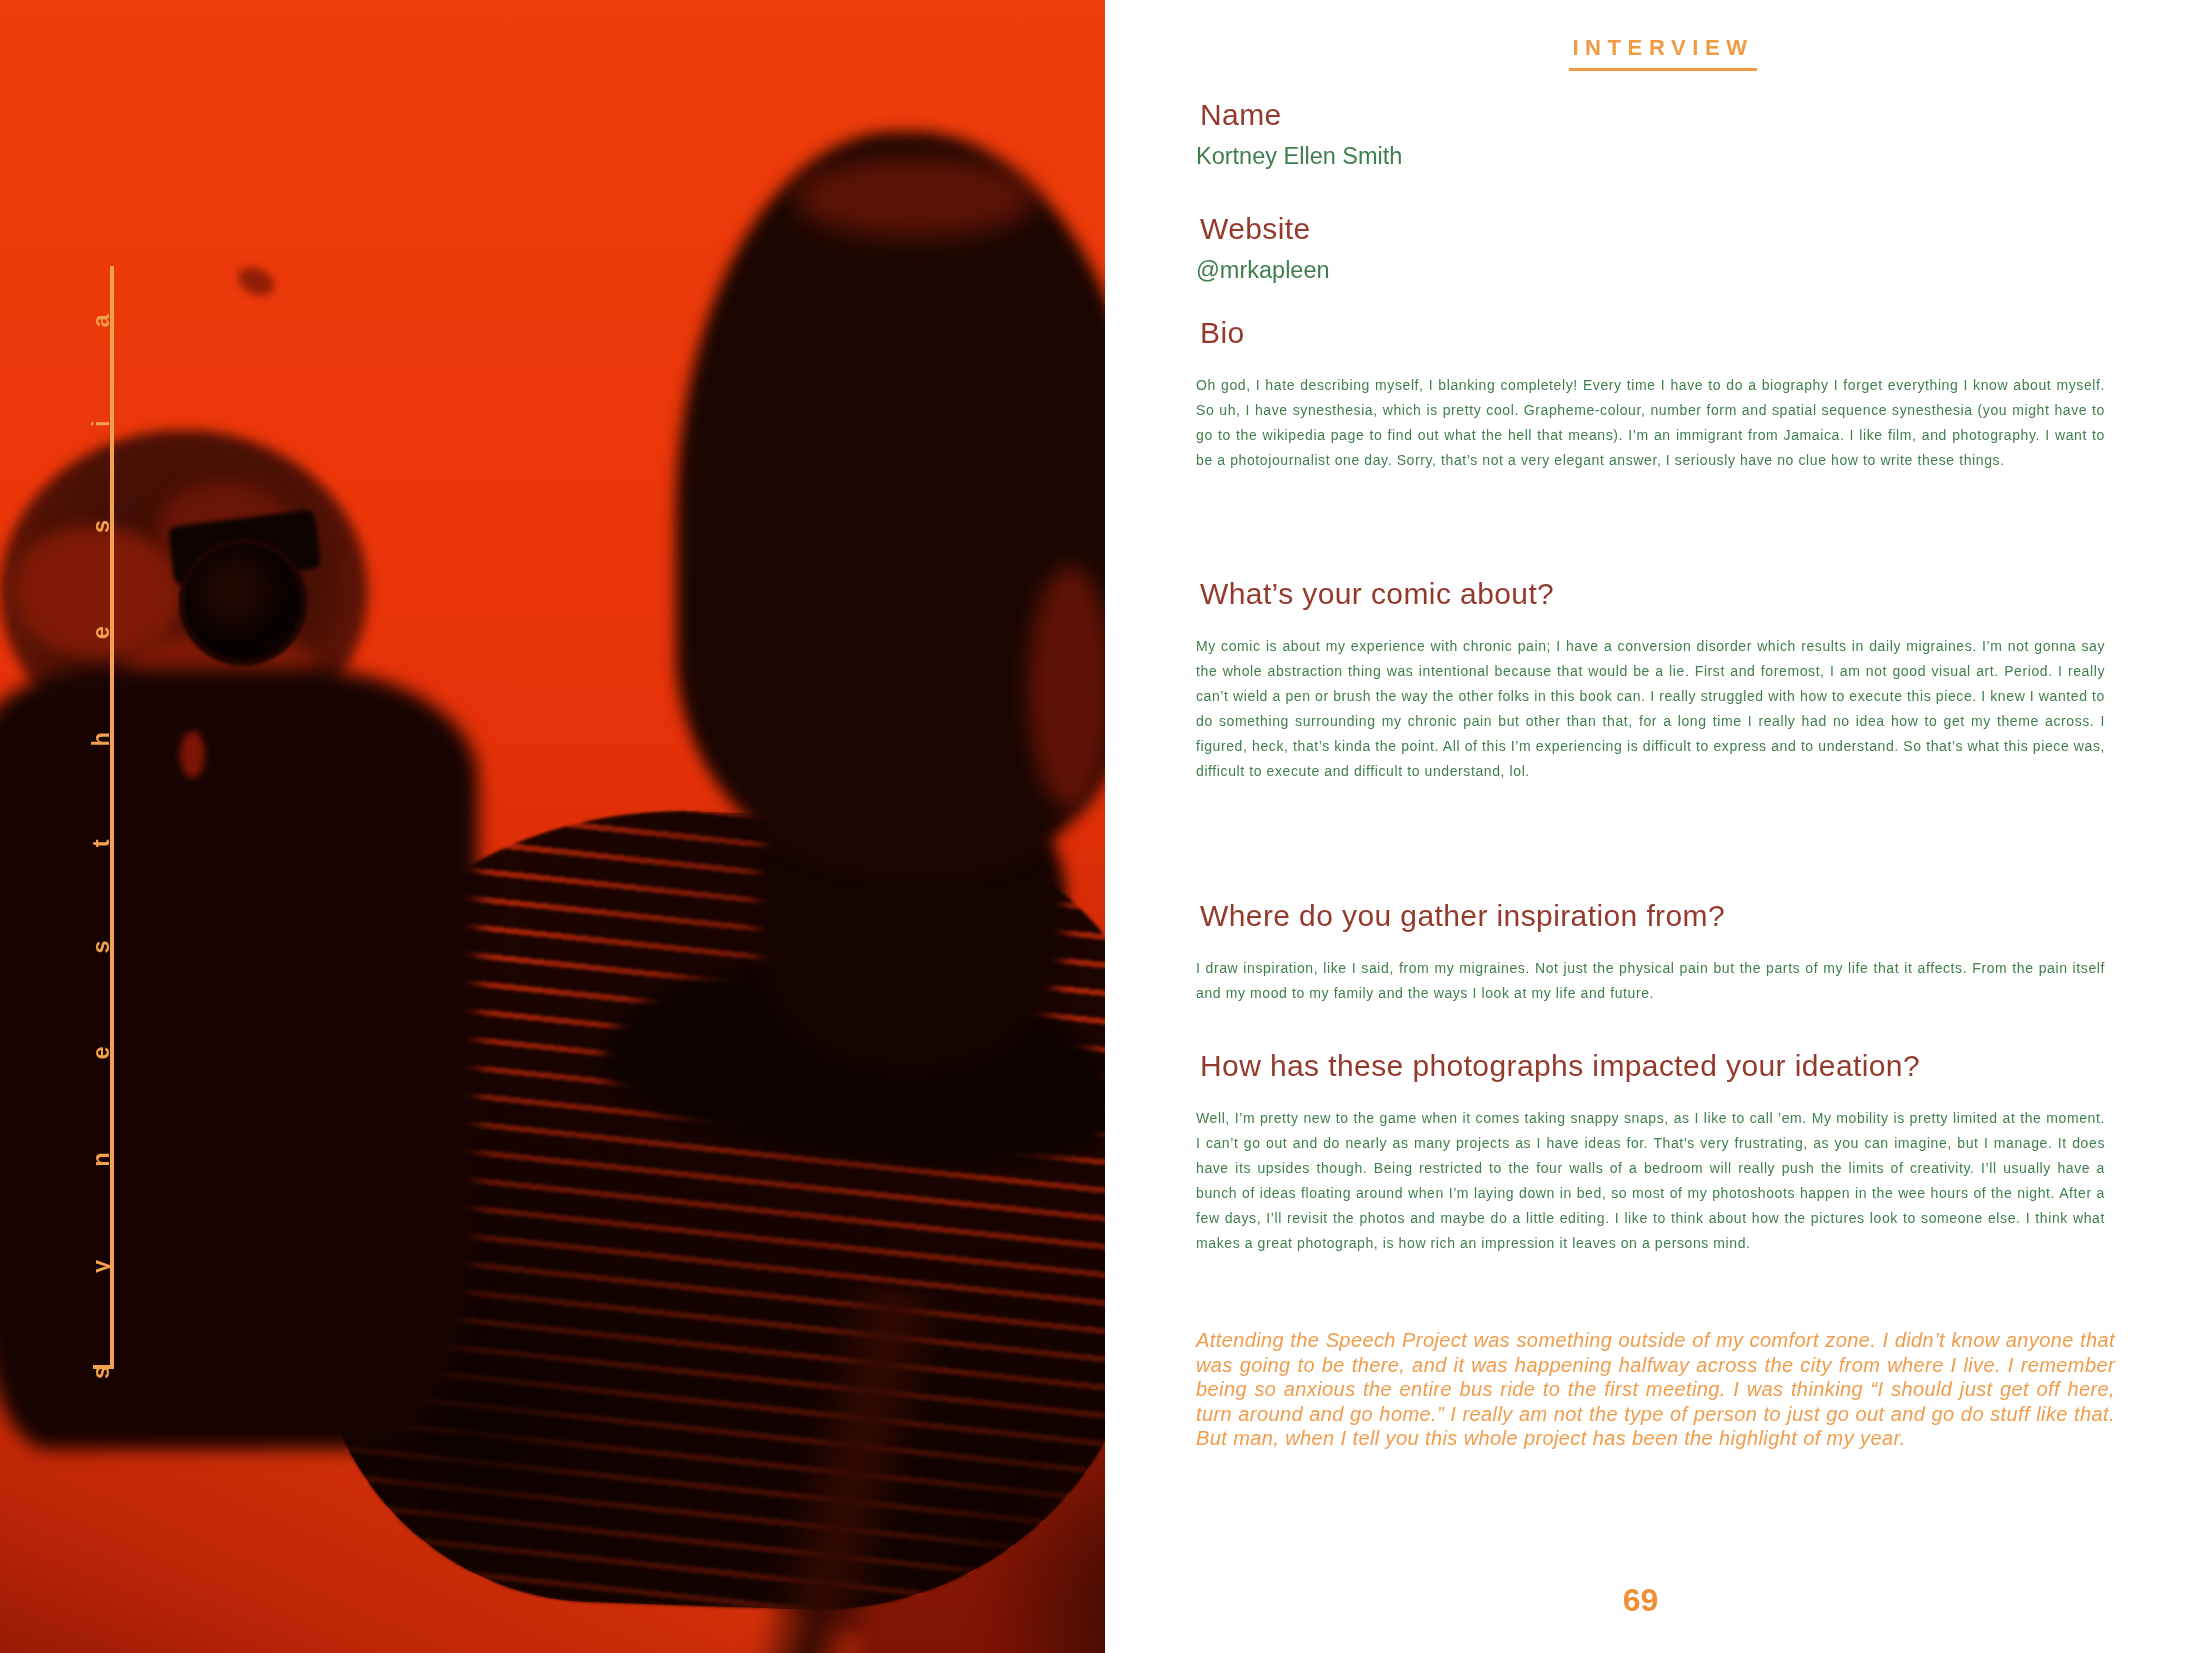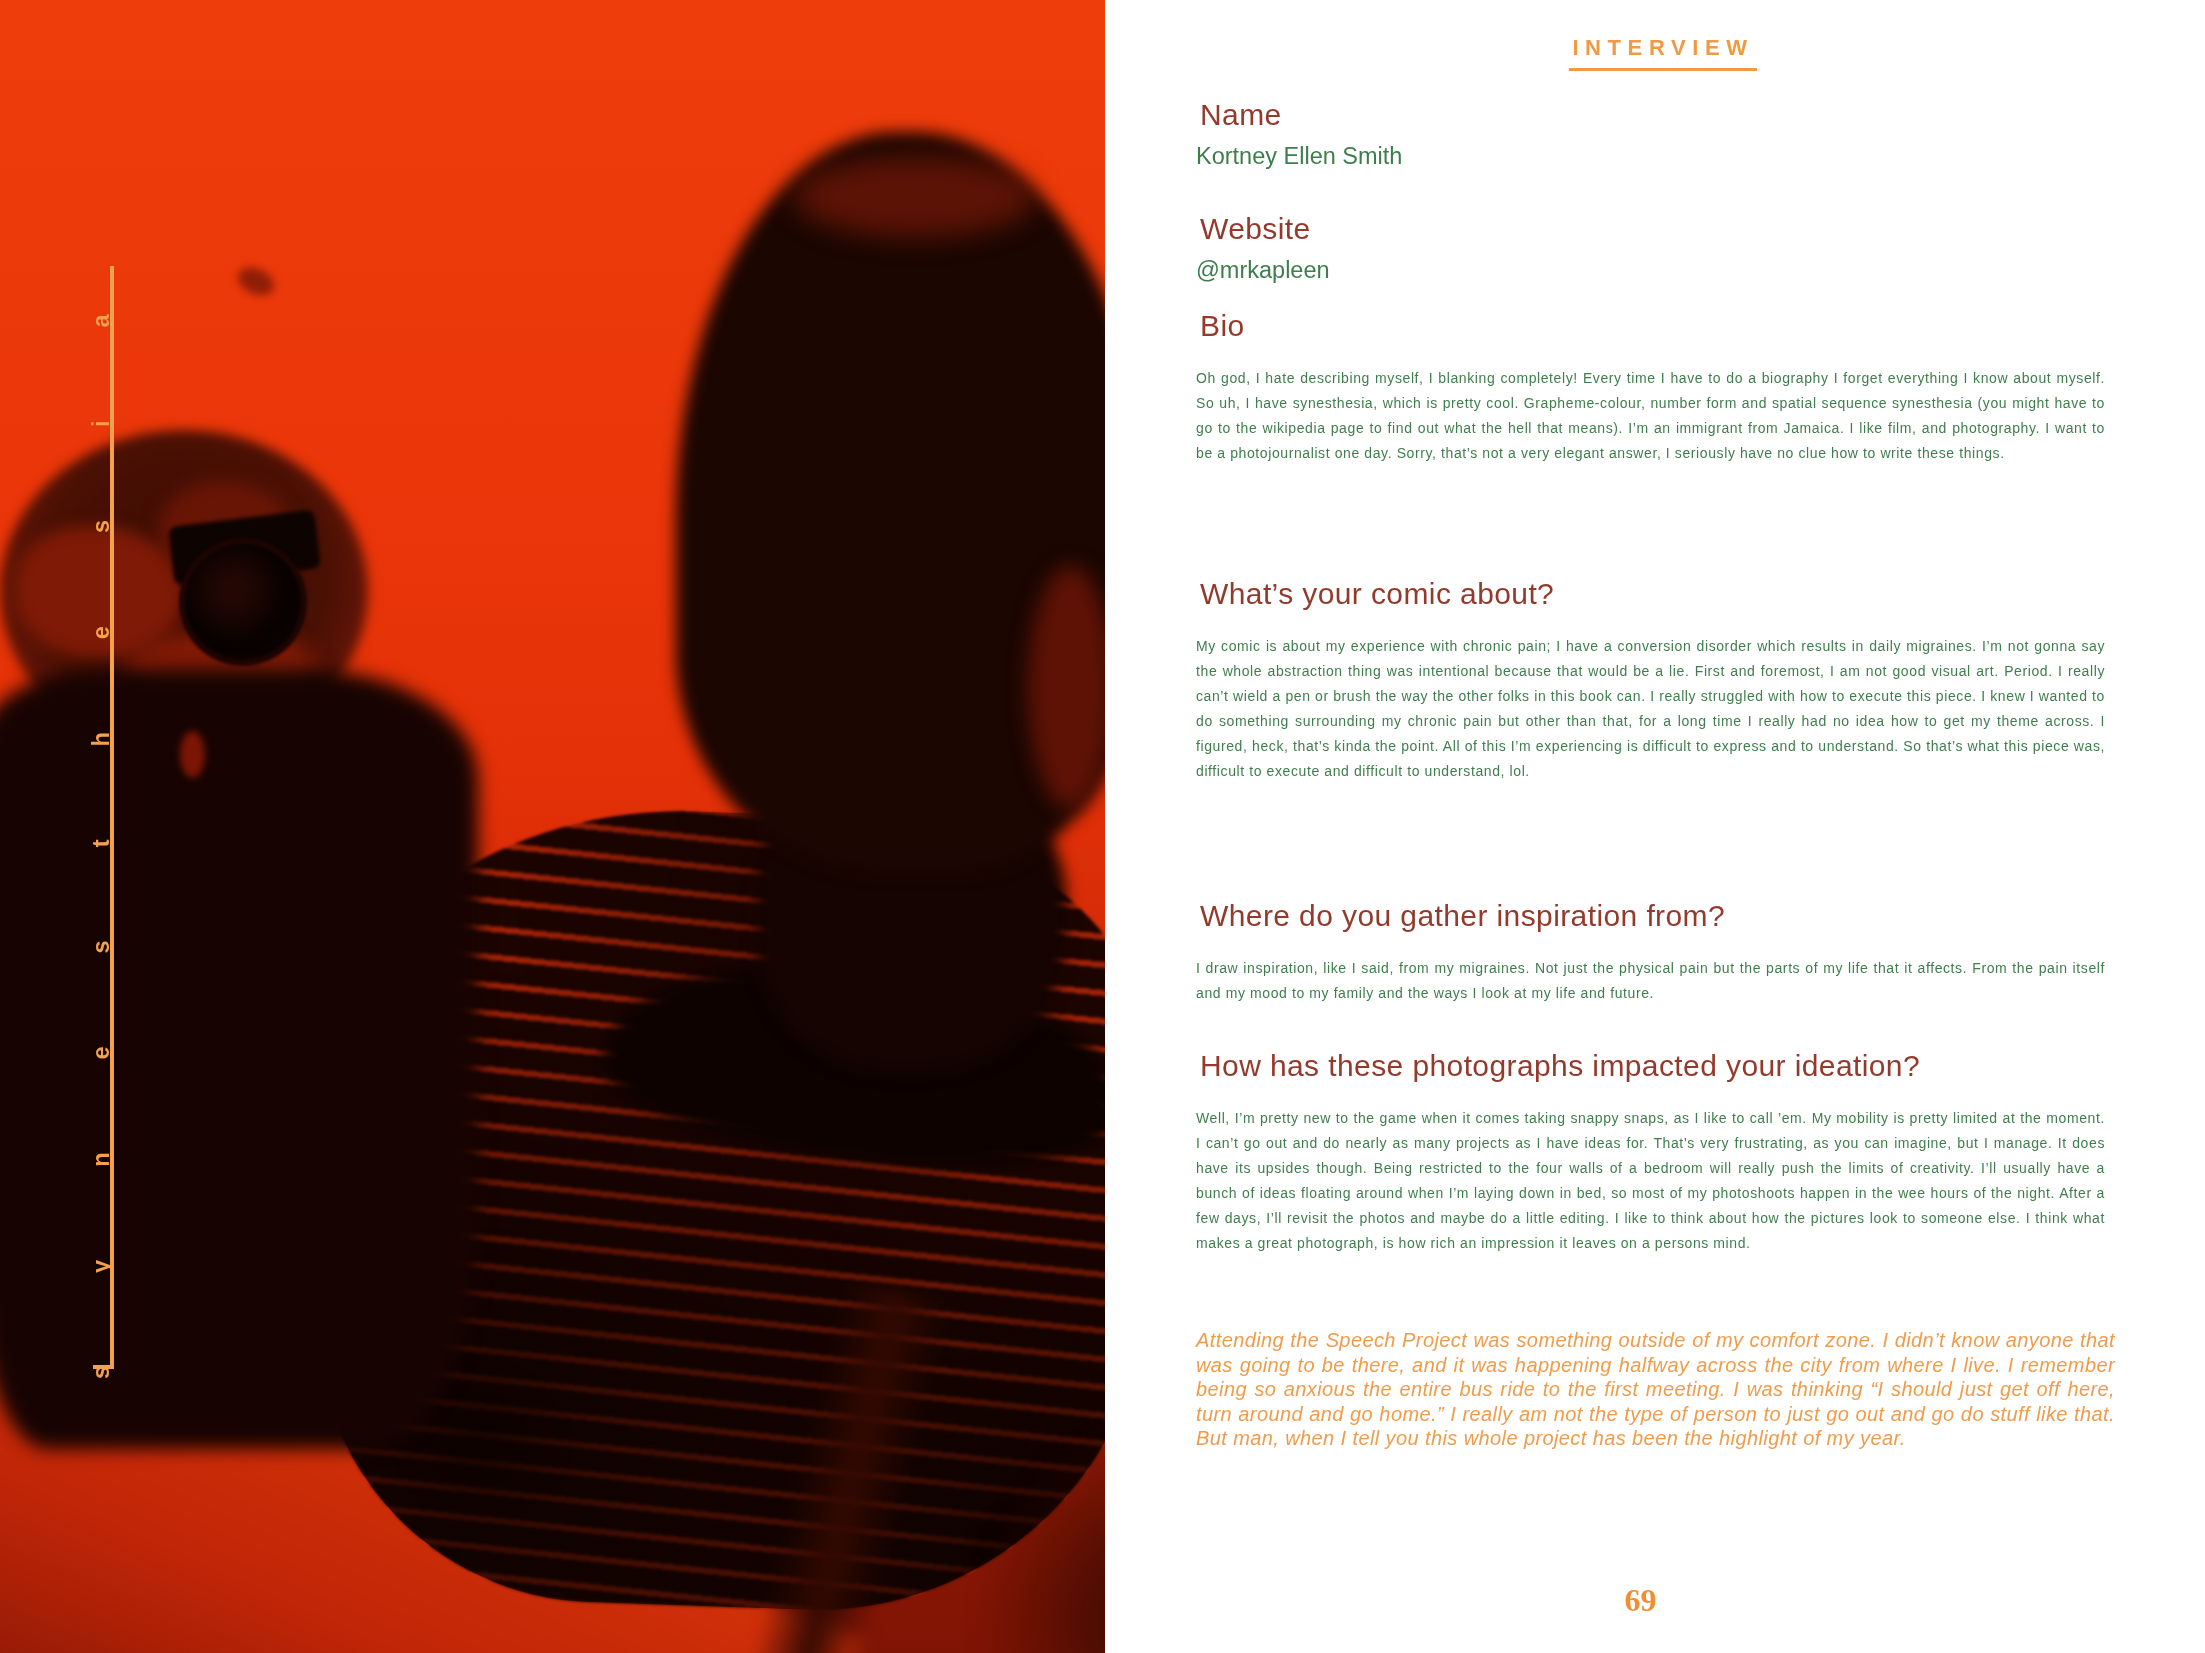--- a/index.html
+++ b/index.html
@@ -66,21 +66,21 @@
   .interview-title{display:inline-block;color:#f09a44;font-size:22px;font-weight:bold;letter-spacing:6.6px;
     padding:0 2.9px 7.4px 2.9px;border-bottom:3.7px solid #f09a44;}
   .sec{position:absolute;left:91px;width:909px;}
   .sec-heading{margin:4px;font-size:30px;font-weight:400;line-height:34px;color:#943a2c;letter-spacing:0.4px;}
   .sec-body{margin:0;color:#3f7e4c;}
   .sec-body.short{margin-top:9.6px;font-size:23.5px;line-height:28px;}
   .sec-body.para{margin-top:23px;font-size:14px;line-height:25px;text-align:justify;letter-spacing:0.6px;}
   .closing{position:absolute;left:91px;top:1328px;width:919px;margin:0;
     font-style:italic;color:#f09c4a;font-size:20px;line-height:24.6px;text-align:justify;letter-spacing:0.4px;}
   .page-number{position:absolute;left:91px;top:1582px;width:889px;text-align:center;
-    color:#f08e33;font-size:32px;font-weight:bold;font-family:Liberation Serif, serif;}
+    color:#f08e33;font-size:32px;font-weight:bold;}
 </style>
 </head>
 <body>
 
 <div id="canvas">
 
   <div class="photo">
     <div class="ph-band"></div>
     <div class="ph-stripes"></div>
     <div class="ph-stripes-shade"></div>
@@ -114,21 +114,21 @@
     <div class="sec" style="top:94px">
       <h2 class="sec-heading">Name</h2>
       <p class="sec-body short">Kortney Ellen Smith</p>
     </div>
 
     <div class="sec" style="top:208px">
       <h2 class="sec-heading">Website</h2>
       <p class="sec-body short">@mrkapleen</p>
     </div>
 
-    <div class="sec" style="top:305px">
+    <div class="sec" style="top:312px">
       <h2 class="sec-heading">Bio</h2>
       <p class="sec-body para">Oh god, I hate describing myself, I blanking completely! Every time I have to do a biography I forget everything I know about myself. So uh, I have synesthesia, which is pretty cool. Grapheme-colour, number form and spatial sequence synesthesia (you might have to go to the wikipedia page to find out what the hell that means). I’m an immigrant from Jamaica. I like film, and photography. I want to be a photojournalist one day. Sorry, that’s not a very elegant answer, I seriously have no clue how to write these things.</p>
     </div>
 
     <div class="sec" style="top:573px">
       <h2 class="sec-heading">What’s your comic about?</h2>
       <p class="sec-body para">My comic is about my experience with chronic pain; I have a conversion disorder which results in daily migraines. I’m not gonna say the whole abstraction thing was intentional because that would be a lie. First and foremost, I am not good visual art. Period. I really can’t wield a pen or brush the way the other folks in this book can. I really struggled with how to execute this piece. I knew I wanted to do something surrounding my chronic pain but other than that, for a long time I really had no idea how to get my theme across. I figured, heck, that’s kinda the point. All of this I’m experiencing is difficult to express and to understand. So that’s what this piece was, difficult to execute and difficult to understand, lol.</p>
     </div>
 
     <div class="sec" style="top:895px">

